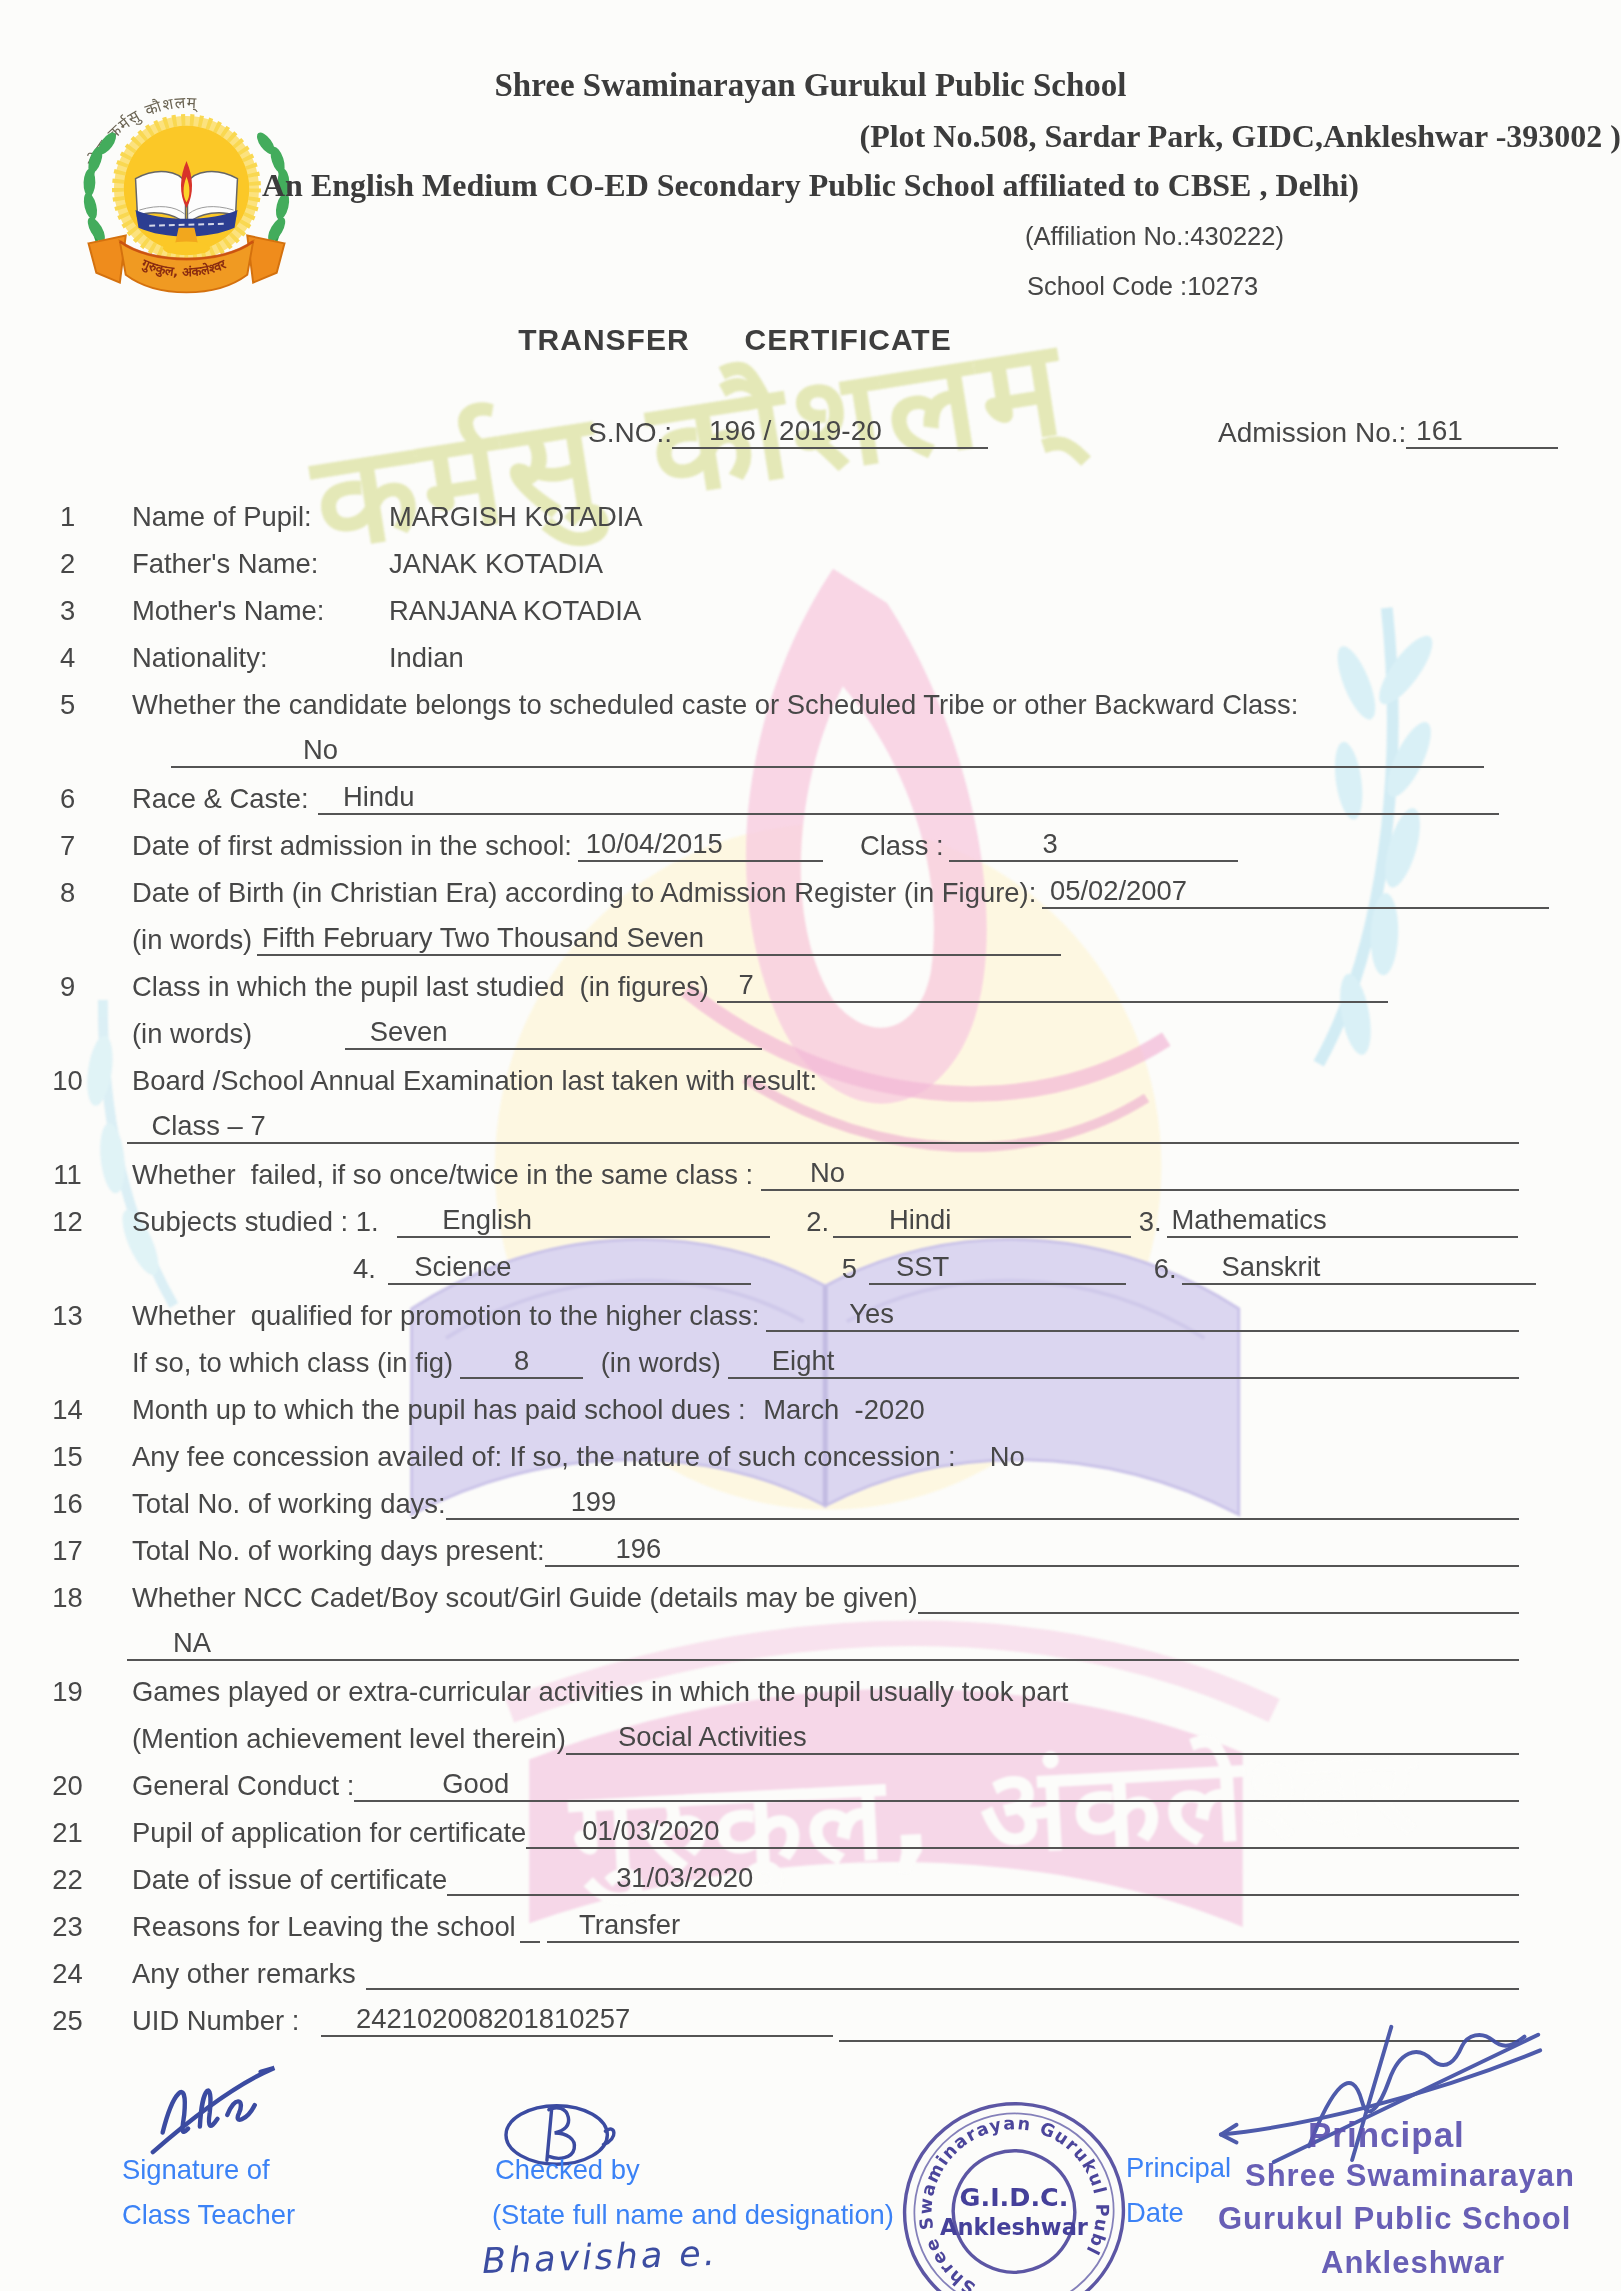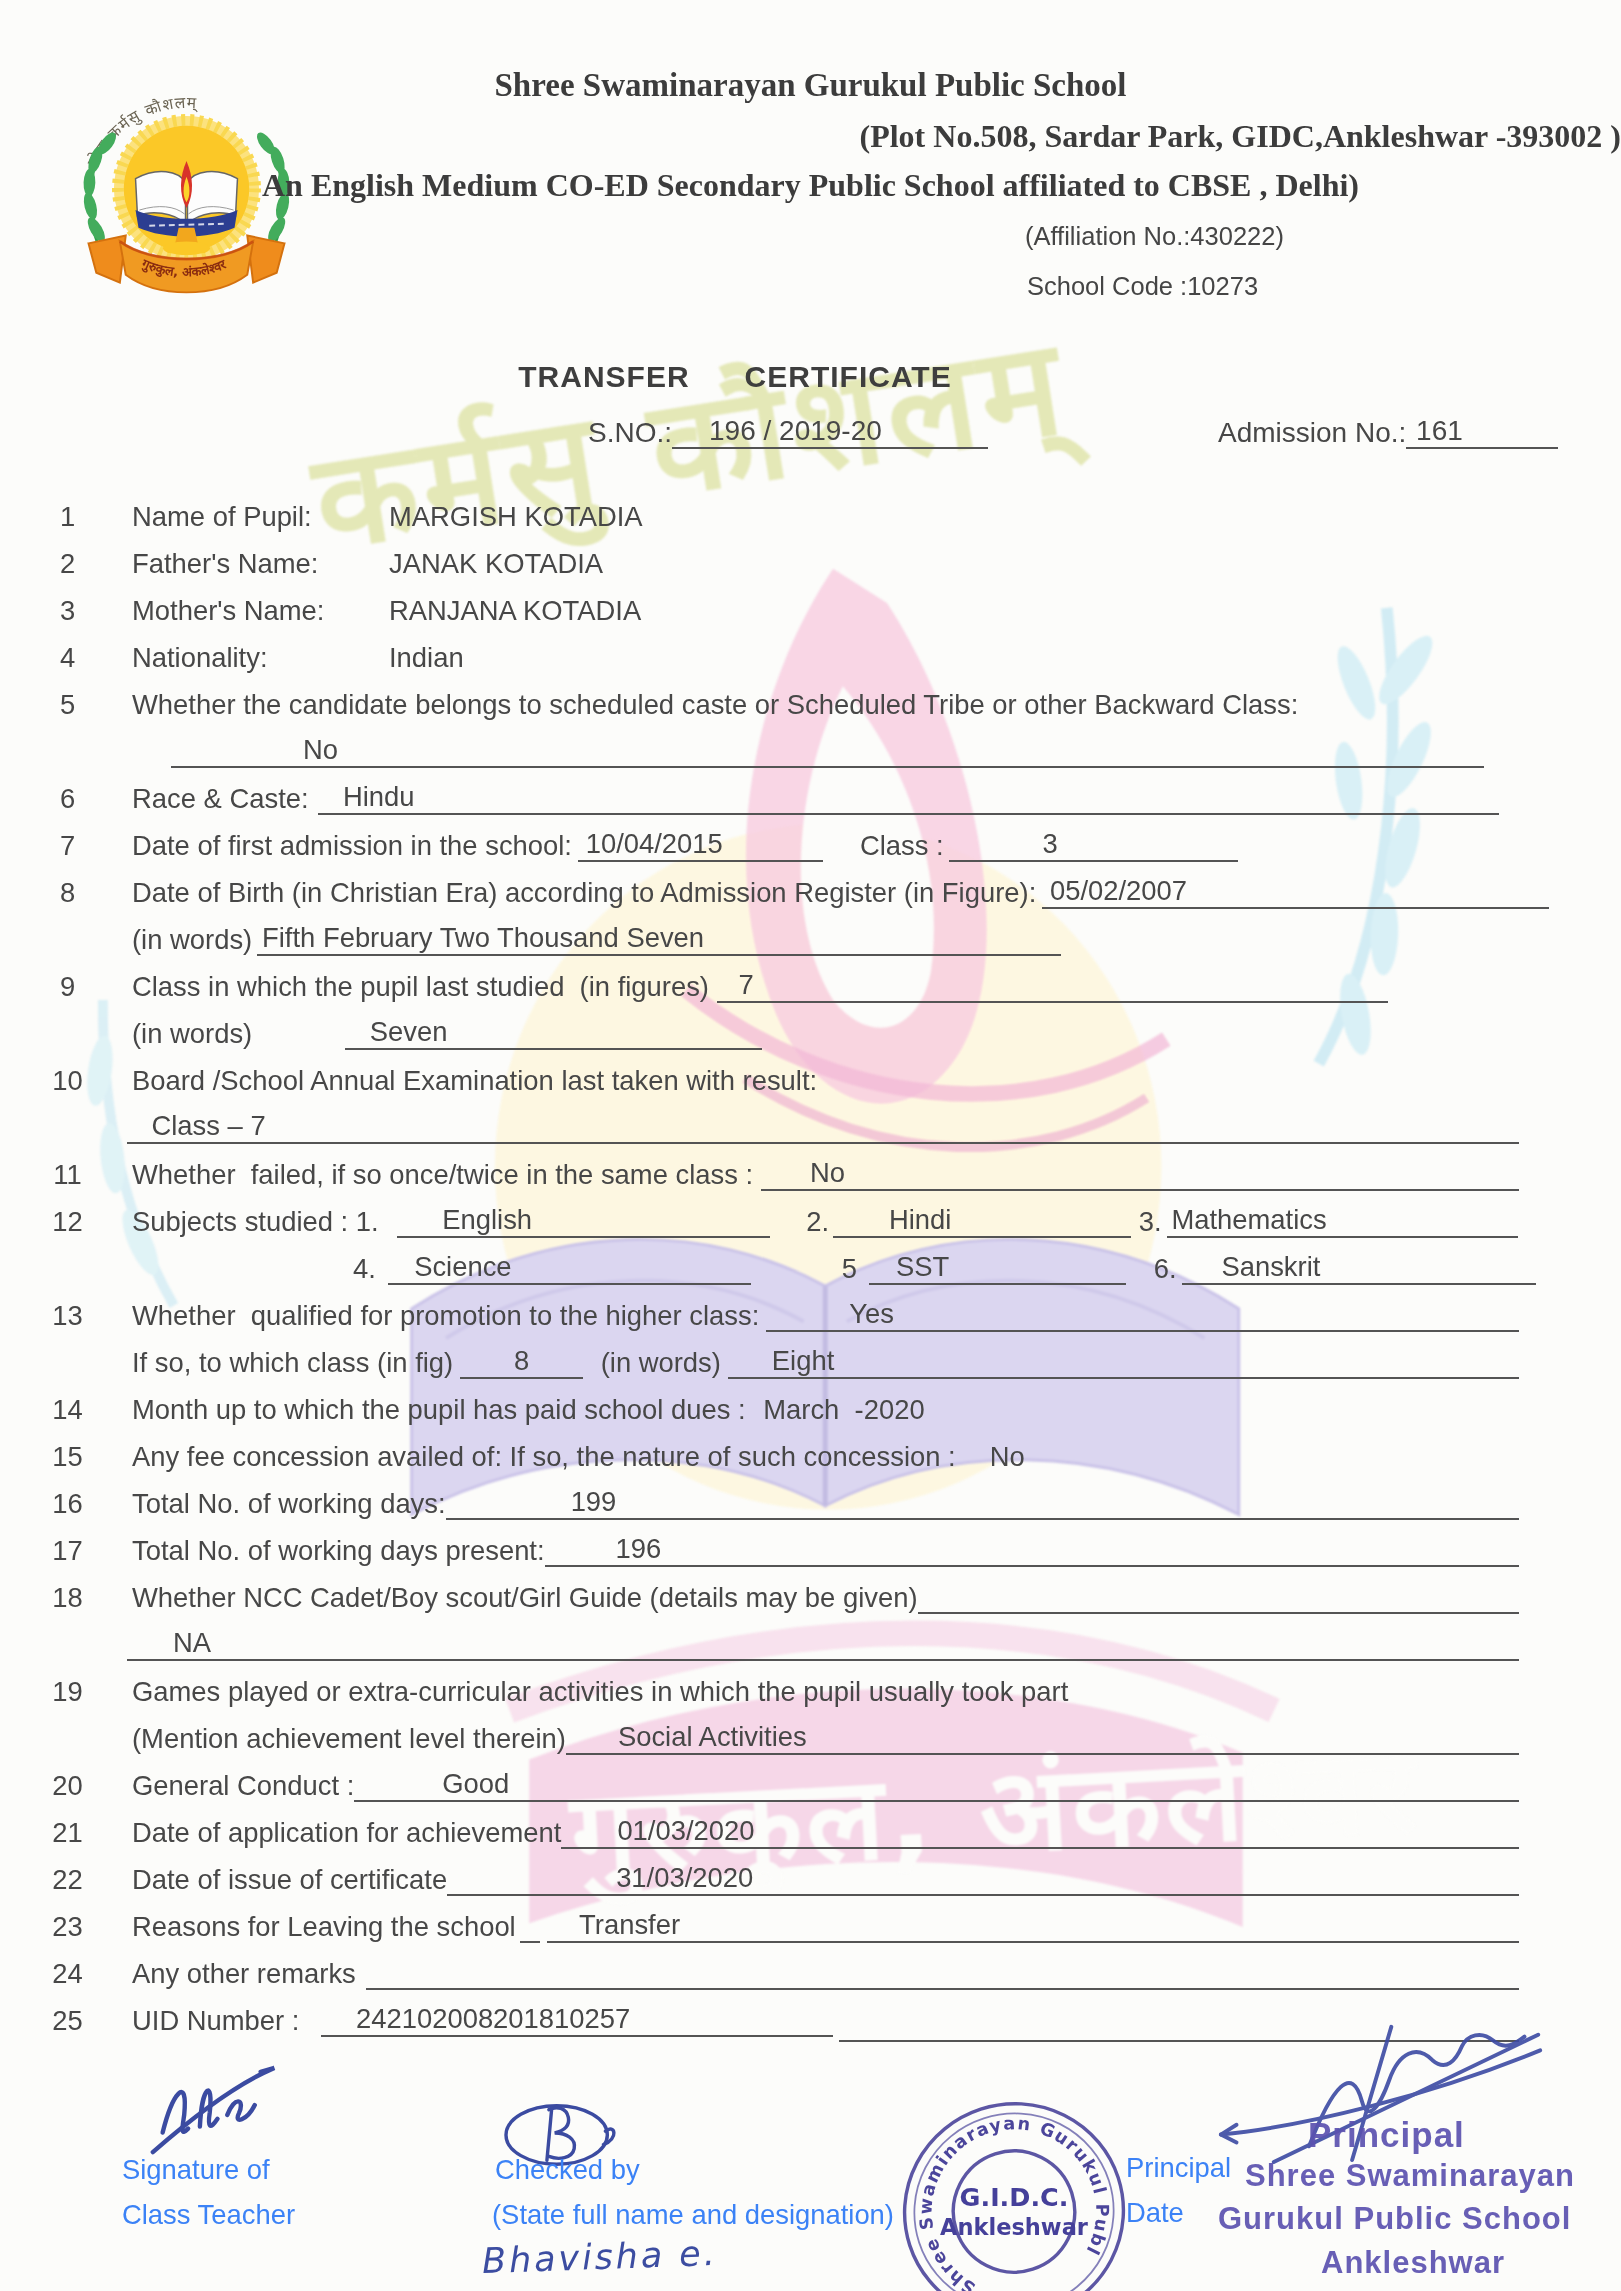--- a/index.html
+++ b/index.html
@@ -12,21 +12,21 @@
   
   .hname{position:absolute;left:0;top:67px;width:1621px;text-align:center;
          font-family:"Liberation Serif",serif;font-weight:bold;font-size:33px;color:#3c3c3c;}
   .haddr{position:absolute;left:0;top:118px;width:1621px;text-align:right;
          font-family:"Liberation Serif",serif;font-weight:bold;font-size:32px;color:#3c3c3c;}
   .haff{position:absolute;left:0;top:167px;width:1621px;text-align:center;
         font-family:Liberation Serif, serif;font-weight:bold;font-size:32px;color:#3c3c3c;}
   .affno{position:absolute;left:1025px;top:222px;font-size:25.5px;color:#454545;}
   .scode{position:absolute;left:1027px;top:272px;font-size:25.5px;color:#454545;}
   .title{position:absolute;left:0;top:323px;width:1470px;text-align:center;
-         font-size:30px;font-weight:bold;letter-spacing:1px;color:#3e3e3e;margin-top:37px;}
+         font-size:30px;font-weight:bold;letter-spacing:1px;color:#3e3e3e;}
   .title .w2{margin-left:55px;}
   .serialrow{position:absolute;left:0;top:402px;width:1621px;height:47px;font-size:28px;}
   .ser{position:absolute;left:588px;bottom:0;display:flex;align-items:flex-end;}
   .adm{position:absolute;left:1218px;bottom:0;display:flex;align-items:flex-end;margin-top:18px;}
 
   
   .form{position:absolute;left:47px;top:486px;width:1472px;}
   .line{display:flex;align-items:flex-end;height:47px;font-size:27.4px;white-space:pre;}
   .num{flex:none;width:41px;text-align:center;margin-right:44px;}
   .ind{flex:none;width:85px;}
@@ -402,21 +402,21 @@
       <div class="line">
         <span class="num">20</span>
         <span class="lbl">General Conduct :</span>
         <span class="u grow">
           <span class="val" style="padding-left:88px">Good</span>
         </span>
       </div>
 
       <div class="line">
         <span class="num">21</span>
-        <span class="lbl">Date of application for achievement</span>
+        <span class="lbl">Pupil of application for certificate</span>
         <span class="u grow">
           <span class="val" style="padding-left:56px">01/03/2020</span>
         </span>
       </div>
 
       <div class="line">
         <span class="num">22</span>
         <span class="lbl">Date of issue of certificate</span>
         <span class="u grow">
           <span class="val" style="padding-left:169px">31/03/2020</span>

